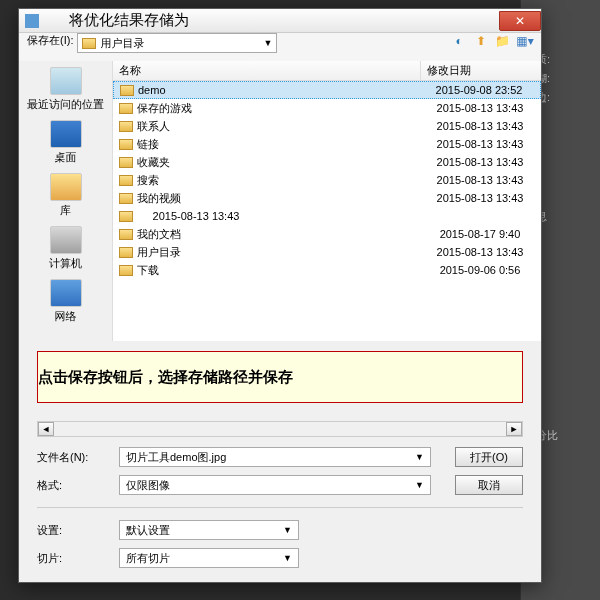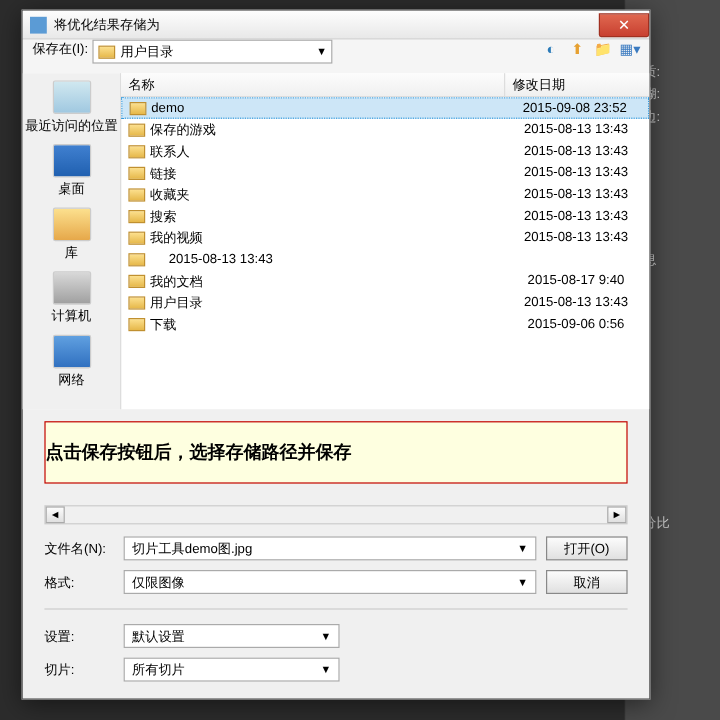--- a/index.html
+++ b/index.html
@@ -3,31 +3,31 @@
 <meta charset="utf-8">
 <style>
 * { box-sizing: border-box; margin: 0; padding: 0; font-family: "Microsoft YaHei", SimSun, Arial, sans-serif; }
 body { background: #2c2c2c; width: 600px; height: 600px; overflow: hidden; position: relative; }
 .bg-panel { position: absolute; right: 0; top: 0; width: 80px; height: 600px; background: #4a4a4a; border-left: 1px solid #333; }
 .bg-label { color: #ccc; font-size: 11px; padding: 2px 4px; display: flex; align-items: center; gap: 4px; }
 .bg-input { background: #333; border: 1px solid #555; color: #ccc; font-size: 10px; width: 50px; height: 16px; }
 .dialog { position: absolute; left: 18px; top: 8px; width: 524px; height: 575px; background: #f0f0f0; border: 1px solid #5a5a5a; box-shadow: 0 4px 20px rgba(0,0,0,0.5); }
 .titlebar { height: 24px; background: linear-gradient(#fdfdfd, #e8e8e8); display: flex; align-items: center; padding: 0 0 0 6px; border-bottom: 1px solid #ccc; }
 .titlebar-icon { width: 14px; height: 14px; background: #5b9bd5; margin-right: 6px; }
-.titlebar-text { font-size: 11px; flex: 1; }
+.titlebar-text { font-size: 15px; flex: 1; margin-left: 24px; }
 .close-btn { width: 42px; height: 20px; background: linear-gradient(#e06850, #c84030); color: #fff; font-size: 12px; display: flex; align-items: center; justify-content: center; border: 1px solid #a03020; border-radius: 0 0 2px 2px; cursor: pointer; }
 .toolbar-row { height: 28px; display: flex; padding: 0 8px; gap: 4px; background: #f5f5f5; }
 .toolbar-label { font-size: 11px; }
 .path-dropdown { flex: 1; max-width: 200px; height: 20px; background: #fff; border: 1px solid #aaa; display: flex; align-items: center; padding: 0 4px; font-size: 11px; }
 .path-dropdown .folder-ico { width: 14px; height: 11px; background: linear-gradient(#fce08e,#e6b84a); border: 1px solid #c09030; margin-right: 4px; }
 .path-dropdown .arrow { margin-left: auto; font-size: 9px; }
 .nav-icons { display: flex; gap: 6px; margin-left: auto; }
 .nav-ico { width: 16px; height: 16px; display: flex; align-items: center; justify-content: center; font-size: 12px; cursor: pointer; }
 .main { display: flex; height: 280px; background: #fff; }
-.sidebar { width: 82px; background: #f0f0f0; border-right: 1px solid #ddd; padding-top: 6px; display: flex; flex-direction: column; gap: 8px; align-items: center; }
+.sidebar { width: 94px; background: #f0f0f0; border-right: 1px solid #ddd; padding-top: 6px; display: flex; flex-direction: column; gap: 8px; align-items: center; }
 .side-item { display: flex; flex-direction: column; align-items: center; gap: 2px; font-size: 11px; cursor: pointer; }
 .side-ico { width: 32px; height: 28px; border: 1px solid #ccc; background: linear-gradient(#e8f0ff,#c0d8f0); border-radius: 2px; }
 .side-ico.recent { background: linear-gradient(#d0e8f0,#a0c8e0); }
 .side-ico.desktop { background: linear-gradient(#4080d0,#2060b0); }
 .side-ico.lib { background: linear-gradient(#fce08e,#e6a84a); }
 .side-ico.computer { background: linear-gradient(#d8d8d8,#a0a0a0); }
 .side-ico.network { background: linear-gradient(#60a0e0,#3070c0); }
 .file-area { flex: 1; display: flex; flex-direction: column; }
 .file-header { height: 20px; display: flex; border-bottom: 1px solid #ddd; font-size: 11px; background: linear-gradient(#fcfcfc,#f0f0f0); }
 .col-name { flex: 1; padding: 2px 6px; border-right: 1px solid #ddd; }
@@ -35,21 +35,21 @@
 .file-list { flex: 1; overflow: auto; font-size: 11px; }
 .file-row { display: flex; height: 18px; align-items: center; padding: 0 2px; }
 .file-row.selected { background: #cde6f7; border: 1px dotted #3399dd; }
 .file-ico { width: 14px; height: 11px; background: linear-gradient(#fce08e,#e6b84a); border: 1px solid #c09030; margin: 0 4px; flex-shrink: 0; }
 .file-name { flex: 1; white-space: nowrap; overflow: hidden; }
 .file-date { width: 118px; text-align: center; }
 .callout { margin: 10px 18px; height: 52px; background: #feffe0; border: 1px solid #c00000; display: flex; align-items: center; justify-content: flex-start; font-size: 15px; font-weight: bold; color: #000; }
 .scrollbar-row { margin: 18px 18px 6px 18px; height: 16px; background: #f0f0f0; border: 1px solid #ccc; display: flex; }
 .sb-btn { width: 16px; height: 14px; background: linear-gradient(#fcfcfc,#e0e0e0); border: 1px solid #aaa; font-size: 9px; display: flex; align-items: center; justify-content: center; }
 .sb-track { flex: 1; }
-.form-row { display: flex; align-items: center; padding: 4px 18px; gap: 8px; font-size: 11px; }
+.form-row { display: flex; align-items: center; padding: 4px 18px; gap: 24px; font-size: 11px; }
 .form-label { width: 58px; }
 .form-input { flex: 1; height: 20px; background: #fff; border: 1px solid #aaa; display: flex; align-items: center; padding: 0 6px; font-size: 11px; }
 .form-input .arrow { margin-left: auto; font-size: 9px; }
 .form-btn { width: 68px; height: 20px; background: linear-gradient(#fcfcfc,#e0e0e0); border: 1px solid #888; font-size: 11px; cursor: pointer; }
 .divider { height: 1px; background: #ccc; margin: 8px 18px; }
 </style>
 </head>
 <body>
 
 <div class="bg-panel">

